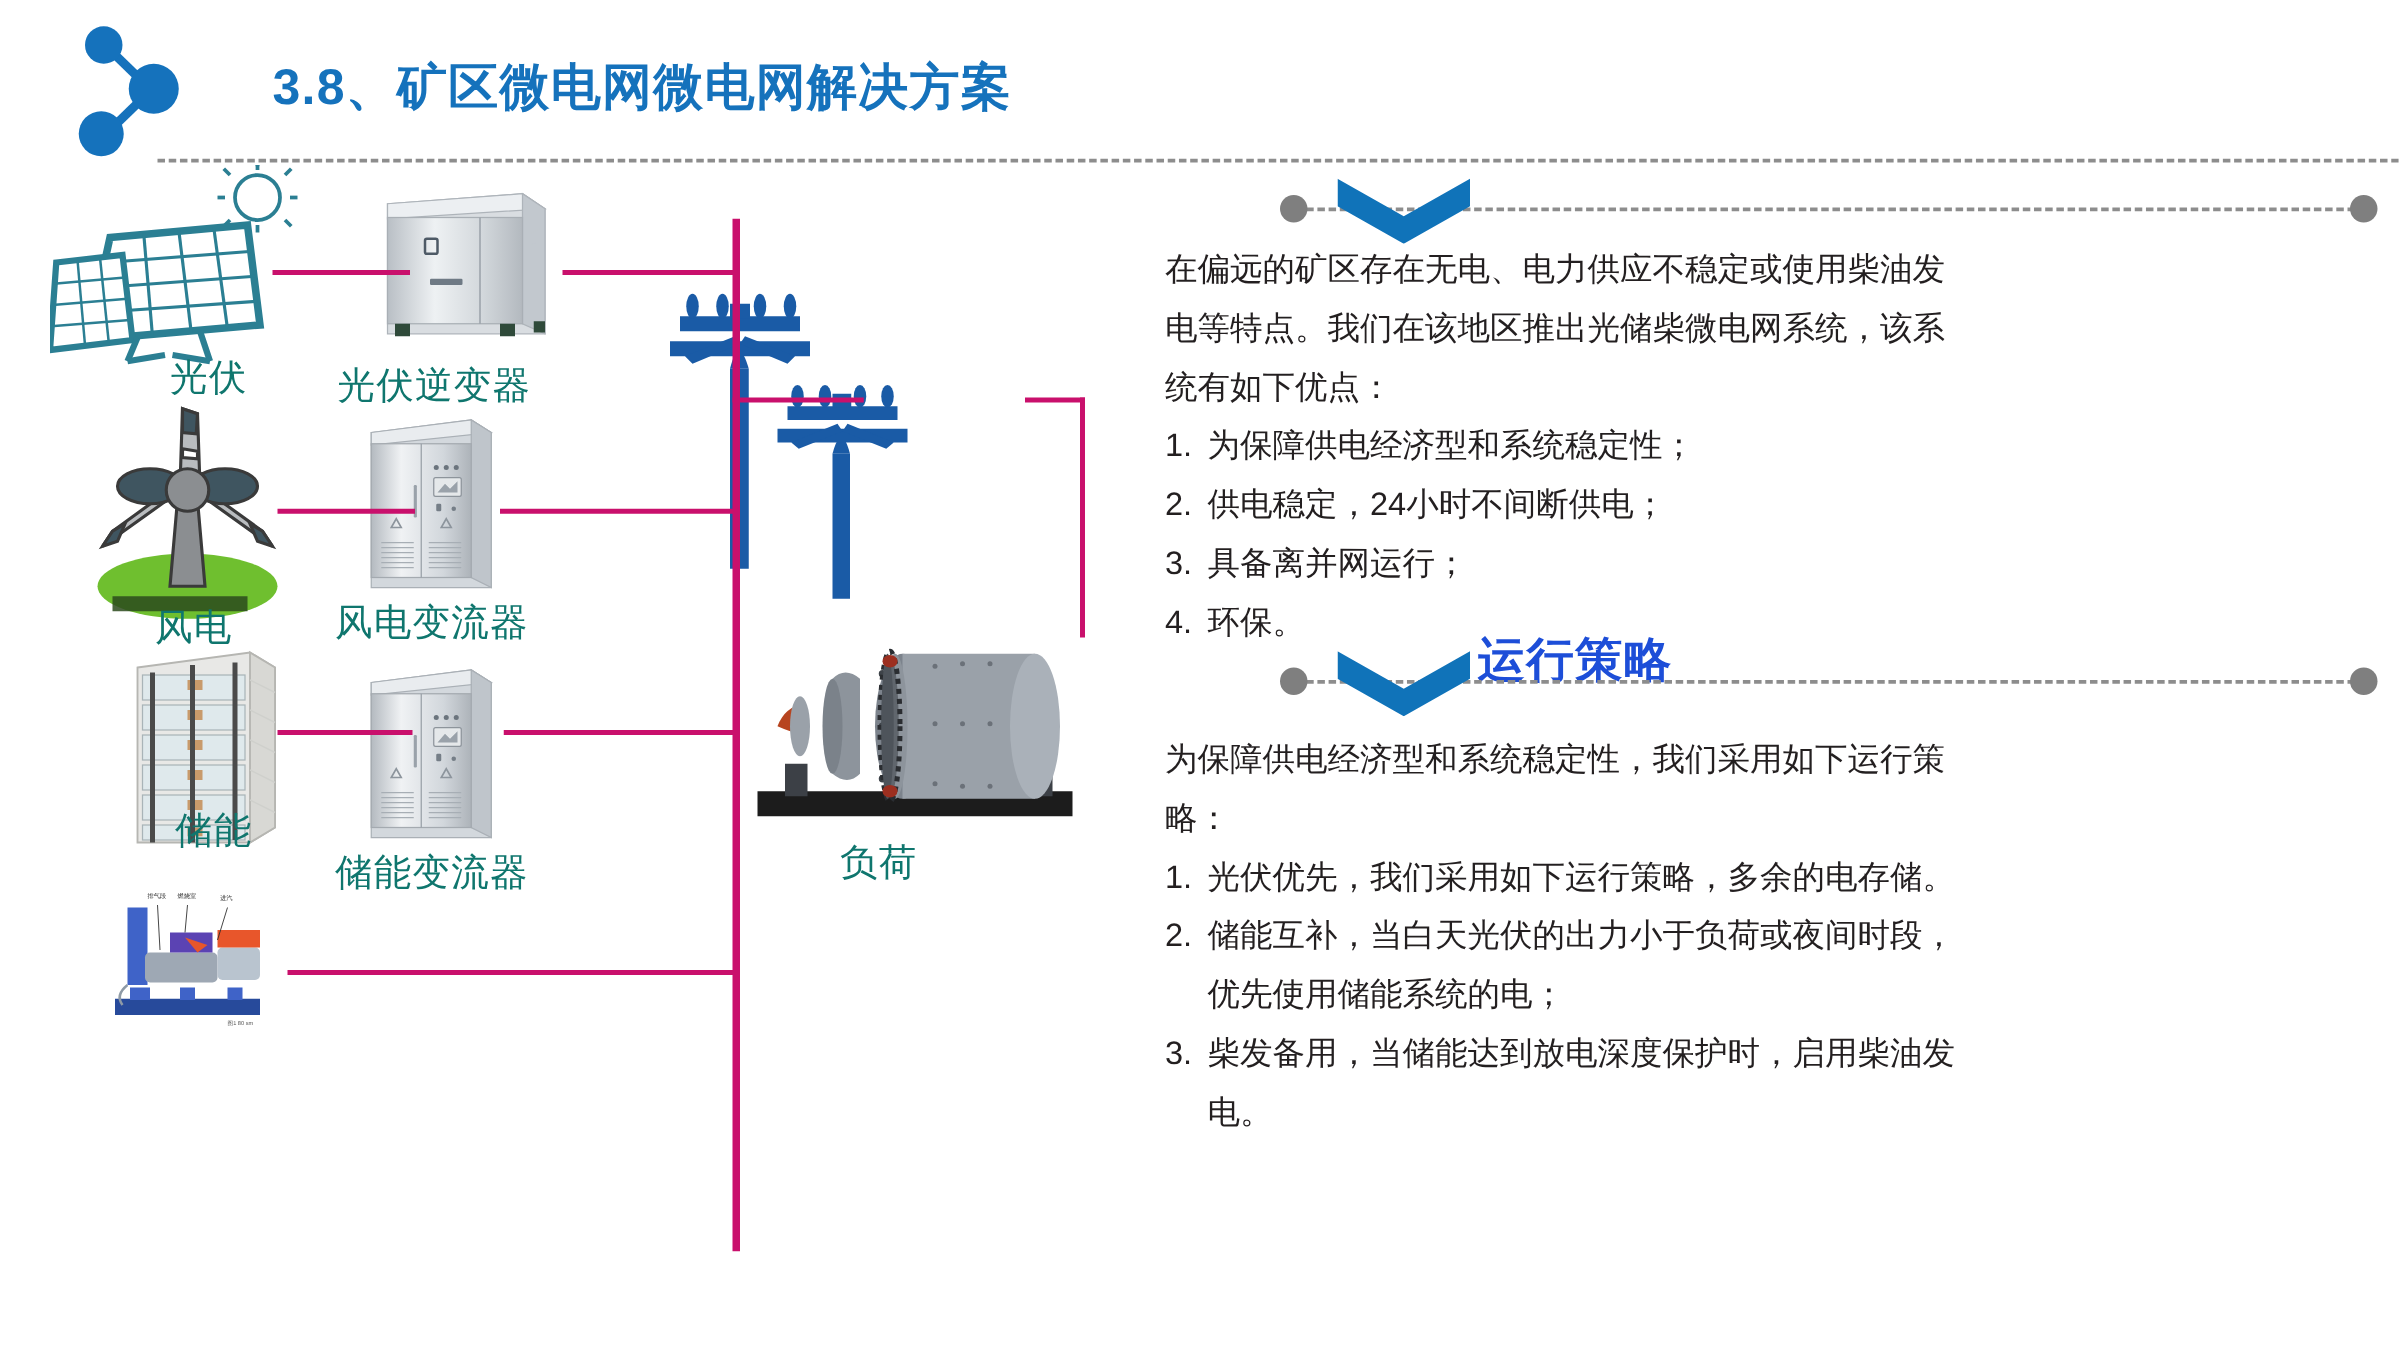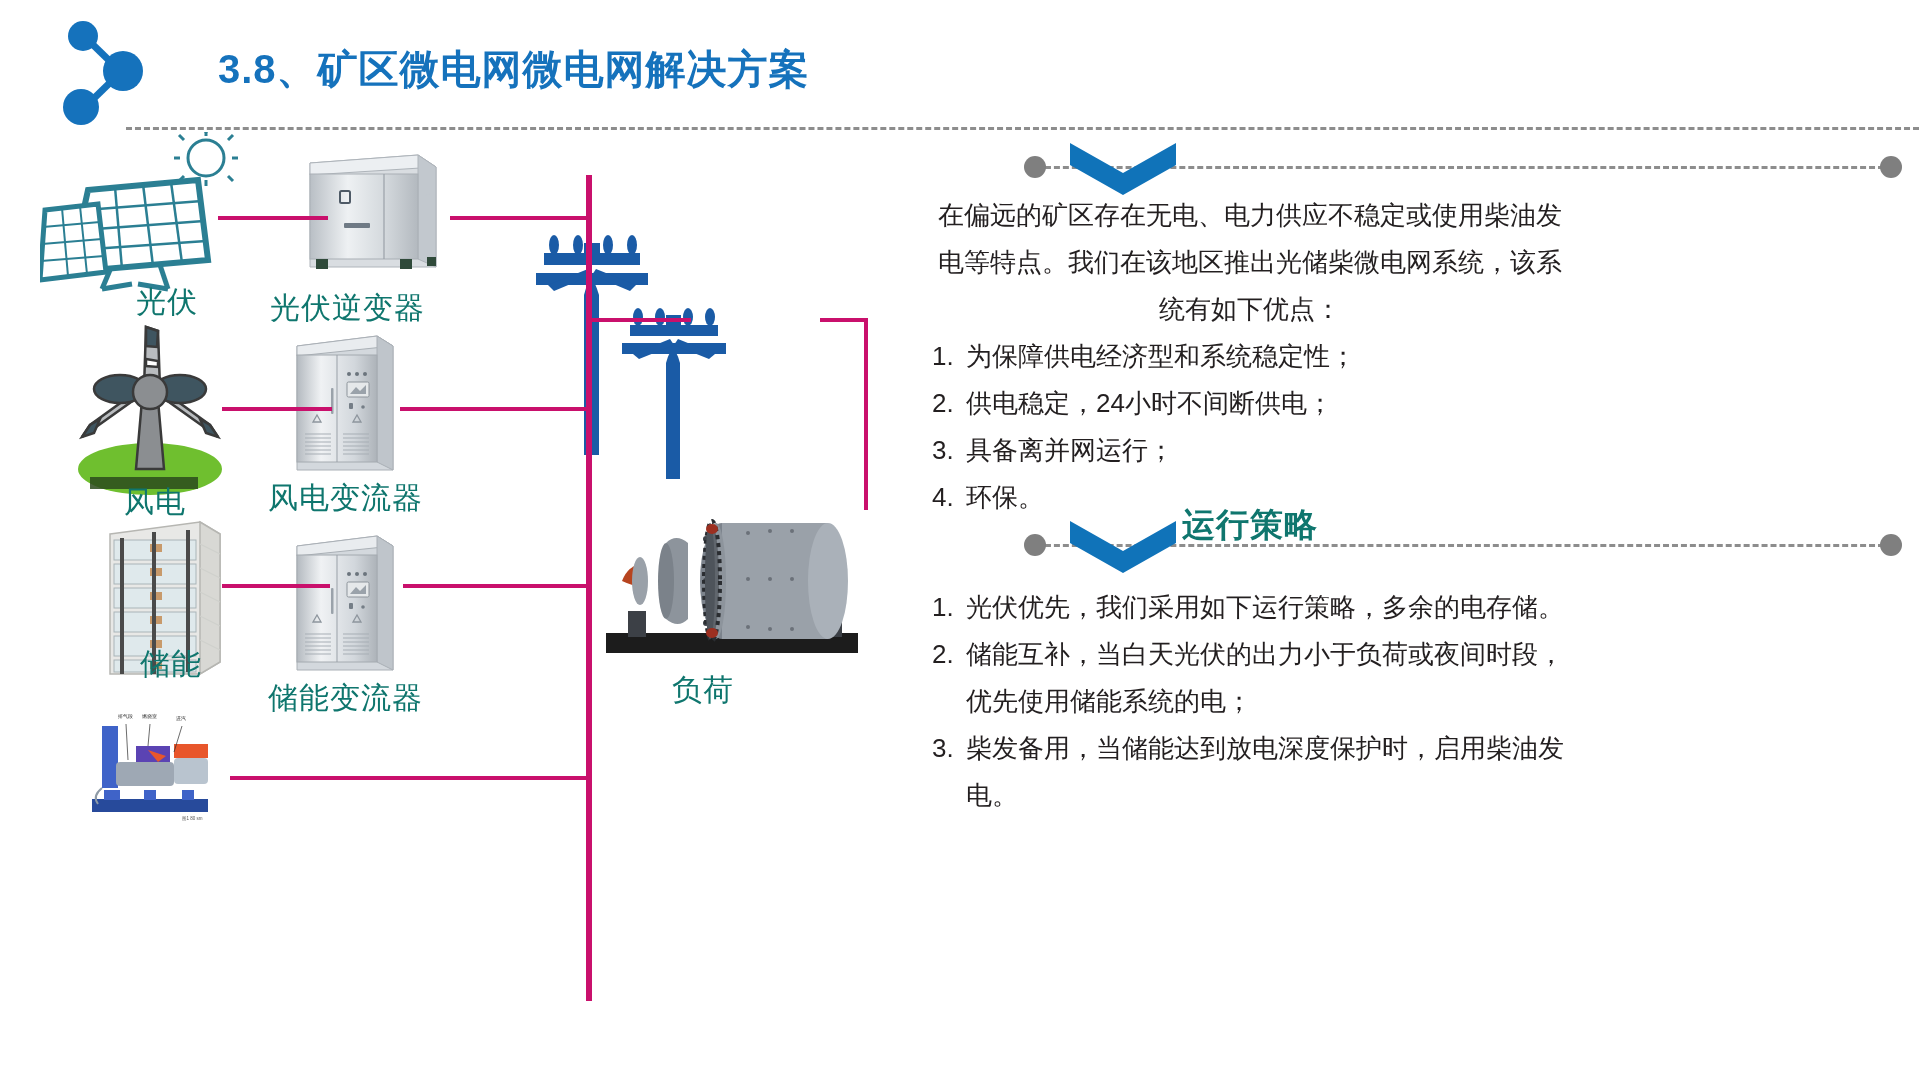--- a/index.html
+++ b/index.html
@@ -53,21 +53,21 @@
   }
   .divider .dot {
     position:absolute; width:22px; height:22px; border-radius:50%;
     background:#7f7f7f; top:9px;
   }
   .divider .dot.left { left:6px; }
   .divider .dot.right { right:0px; }
   .divider .chev { position:absolute; left:52px; top:-8px; width:106px; height:56px; }
 
   .section-heading {
-    position:absolute; font-size:33px; font-weight:700; color:#0f766e;
+    position:absolute; font-size:38px; font-weight:700; color:#1d4ed8;
     letter-spacing:1px; white-space:nowrap;
   }
 
   .body-text {
     position:absolute; left:-68px;
     font-size:26px; line-height:47px; color:#231f20;
     width:650px;
   }
   .para { margin:0; text-indent:0; }
   .li-row { display:flex; }
@@ -422,21 +422,21 @@
     <div class="dline"></div>
     <div class="dot left"></div>
     <div class="dot right"></div>
     <svg class="chev" viewBox="0 0 106 56">
       <polygon points="0,4 53,34 106,4 106,26 53,56 0,26" fill="#1073b9"></polygon>
     </svg>
   </div>
 
   <div class="bt-block" style="left:0px; top:60px; width:919px;">
     <div class="body-text" style="position:relative; left:0; width:636px; margin-left:-68px;">
-      <p class="para" style="margin-bottom:0;text-align:center;">在偏远的矿区存在无电、电力供应不稳定或使用柴油发电等特点。我们在该地区推出光储柴微电网系统，该系统有如下优点：</p>
+      <p class="para" style="margin-bottom:0;">在偏远的矿区存在无电、电力供应不稳定或使用柴油发电等特点。我们在该地区推出光储柴微电网系统，该系统有如下优点：</p>
       <div class="li-row">
         <span class="li-num">1.</span>
         <span class="li-txt">为保障供电经济型和系统稳定性；</span>
       </div>
       <div class="li-row">
         <span class="li-num">2.</span>
         <span class="li-txt">供电稳定，24小时不间断供电；</span>
       </div>
       <div class="li-row">
         <span class="li-num">3.</span>
@@ -455,20 +455,21 @@
     <div class="dline"></div>
     <div class="dot left"></div>
     <div class="dot right"></div>
     <svg class="chev" viewBox="0 0 106 56">
       <polygon points="0,4 53,34 106,4 106,26 53,56 0,26" fill="#1073b9"></polygon>
     </svg>
   </div>
 
   <div class="bt-block" style="left:0px; top:452px; width:919px;">
     <div class="body-text" style="position:relative; left:0; width:640px; margin-left:-68px;">
+      <p class="para" style="margin-bottom:0;">为保障供电经济型和系统稳定性，我们采用如下运行策略：</p>
       <div class="li-row">
         <span class="li-num">1.</span>
         <span class="li-txt">光伏优先，我们采用如下运行策略，多余的电存储。</span>
       </div>
       <div class="li-row">
         <span class="li-num">2.</span>
         <span class="li-txt">储能互补，当白天光伏的出力小于负荷或夜间时段，优先使用储能系统的电；</span>
       </div>
       <div class="li-row">
         <span class="li-num">3.</span>

